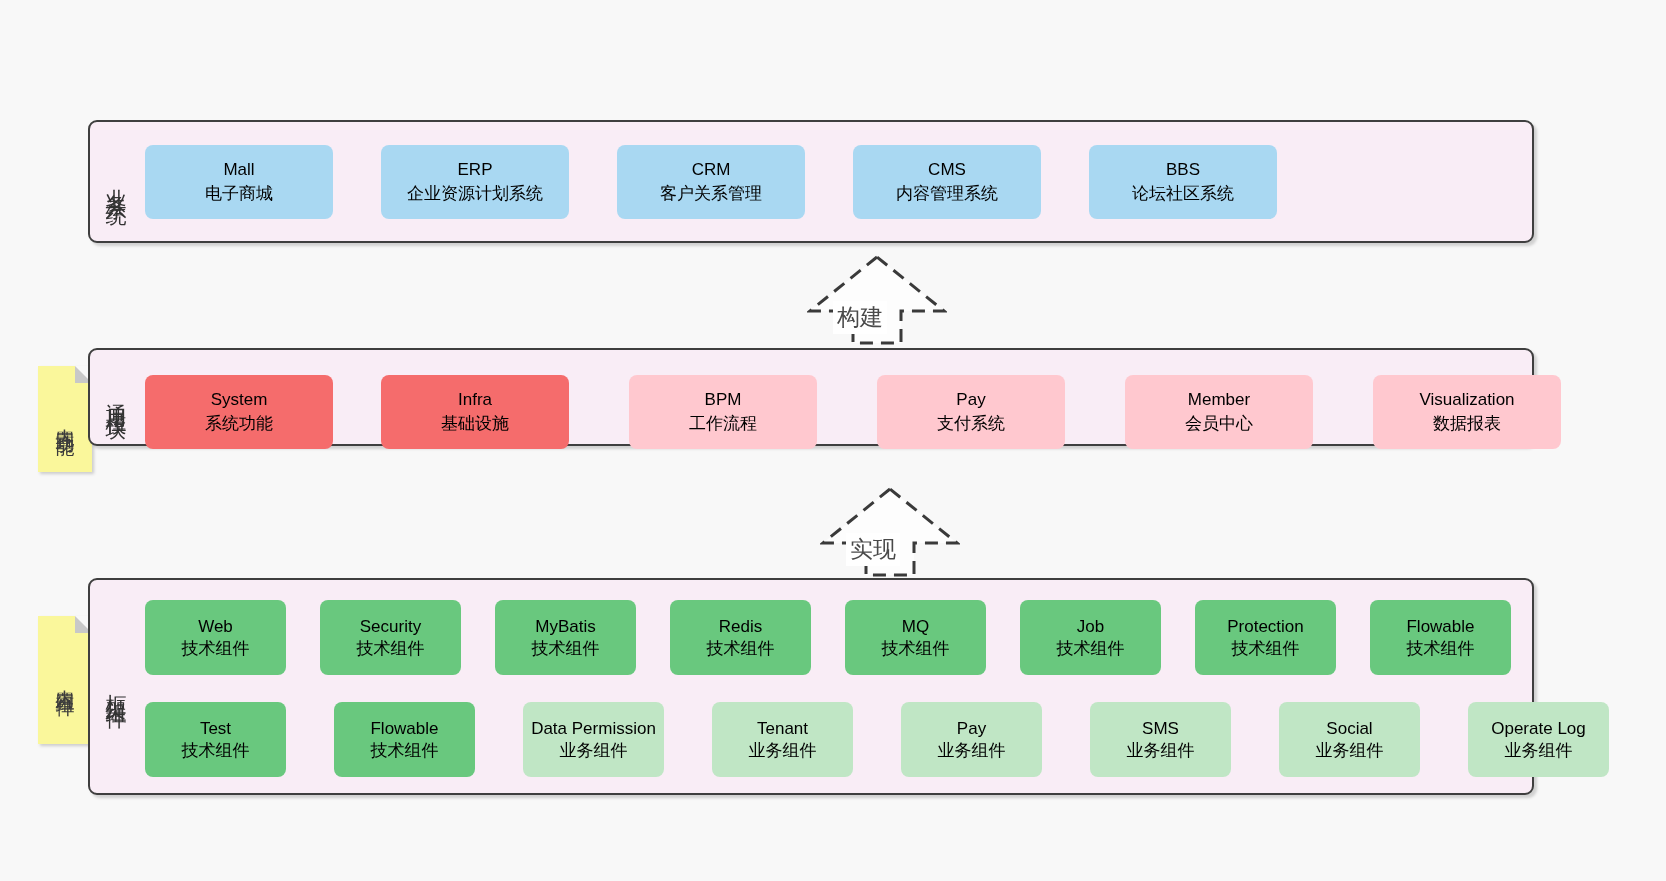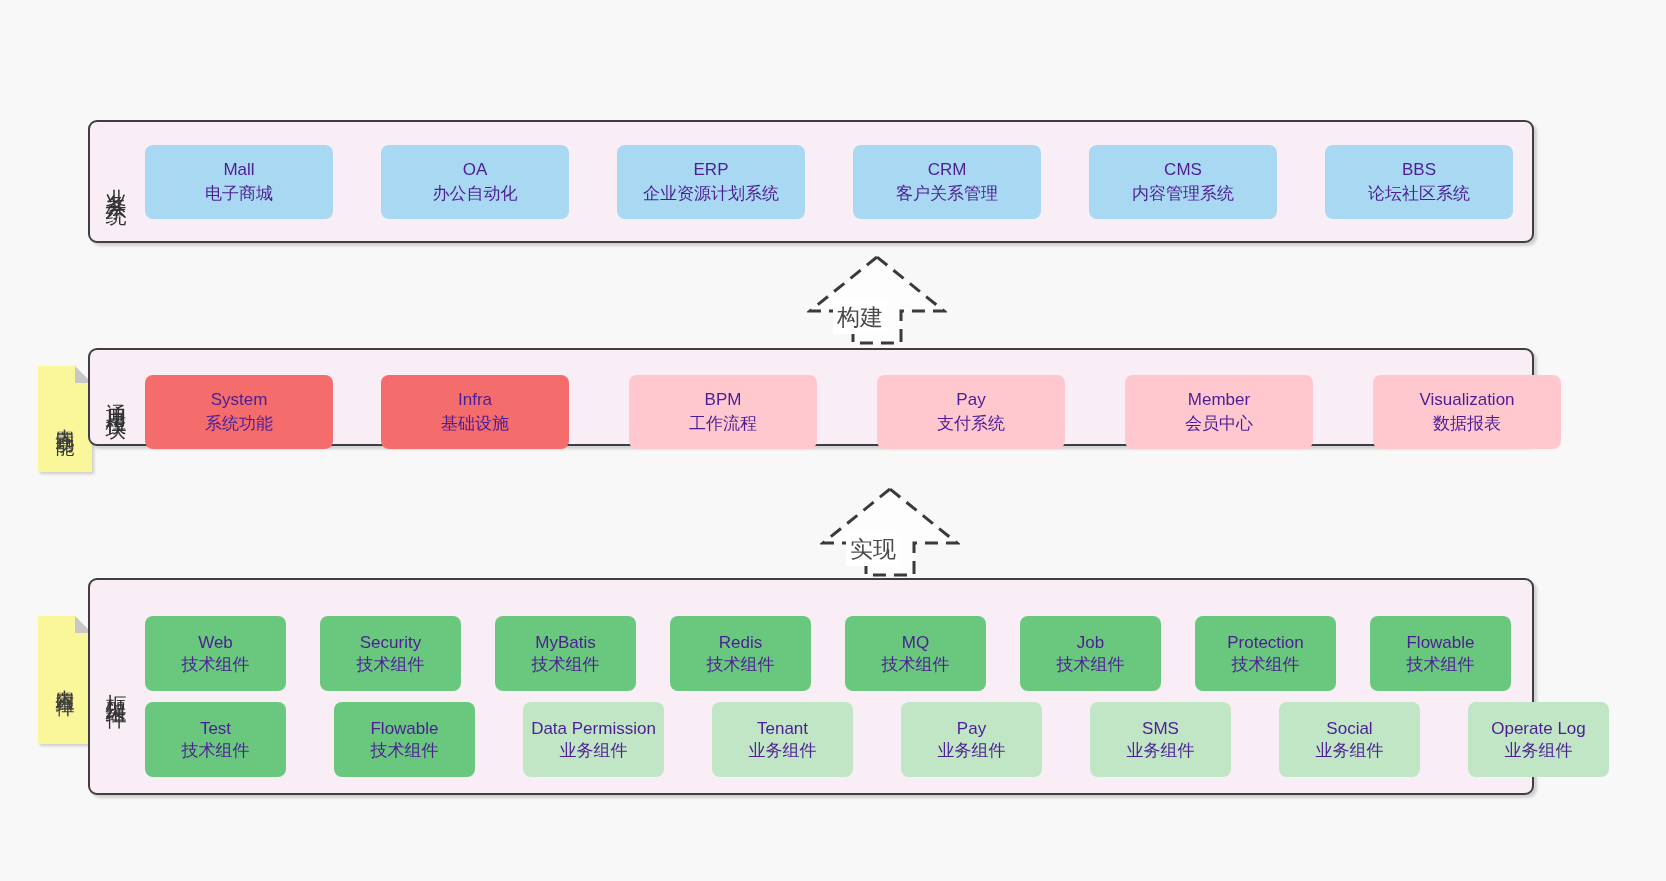--- a/index.html
+++ b/index.html
@@ -23,27 +23,27 @@
   .vlabel {
     position:absolute; left:12px; top:50%; transform:translateY(-50%);
     writing-mode:vertical-lr; text-orientation:upright;
     font-size:21px; letter-spacing:5px; color:#333333; white-space:nowrap;
   }
 
   .boxrow { position:absolute; left:55px; display:flex; gap:48px; }
   #panel-business .boxrow { top:23px; }
   #panel-modules  .boxrow { top:25px; }
   .boxrow.small { gap:34px; }
-  #panel-components .boxrow.r1 { top:36px; }
+  #panel-components .boxrow.r1 { top:20px; }
   #panel-components .boxrow.r2 { top:122px;gap:48px; }
 
   .node {
     width:188px; height:74px; border-radius:8px;
     display:flex; flex-direction:column; justify-content:center; align-items:center;
-    text-align:center; font-size:17px; line-height:24px; color:#4c1d95;
+    text-align:center; font-size:17px; line-height:24px; color:#000000;
     flex:0 0 auto;
   }
   .node.small { width:141px; height:75px; line-height:22px; padding:2px; box-sizing:border-box; }
   .node.blue       { background:#a9d8f2; }
   .node.red        { background:#f56c6c; }
   .node.pink       { background:#ffc8cf;margin-left:12px; }
   .node.green      { background:#69c87e; }
   .node.lightgreen { background:#c0e6c5; }
 
   .sticky {
@@ -78,24 +78,20 @@
 <div>
 
   <section class="panel" id="panel-business">
     <div class="vlabel">业务系统</div>
     <div class="boxrow">
       <div class="node blue">
         <span>Mall</span>
         <span>电子商城</span>
       </div>
       <div class="node blue">
-        <span>OA</span>
-        <span>办公自动化</span>
-      </div>
-      <div class="node blue">
         <span>ERP</span>
         <span>企业资源计划系统</span>
       </div>
       <div class="node blue">
         <span>CRM</span>
         <span>客户关系管理</span>
       </div>
       <div class="node blue">
         <span>CMS</span>
         <span>内容管理系统</span>

